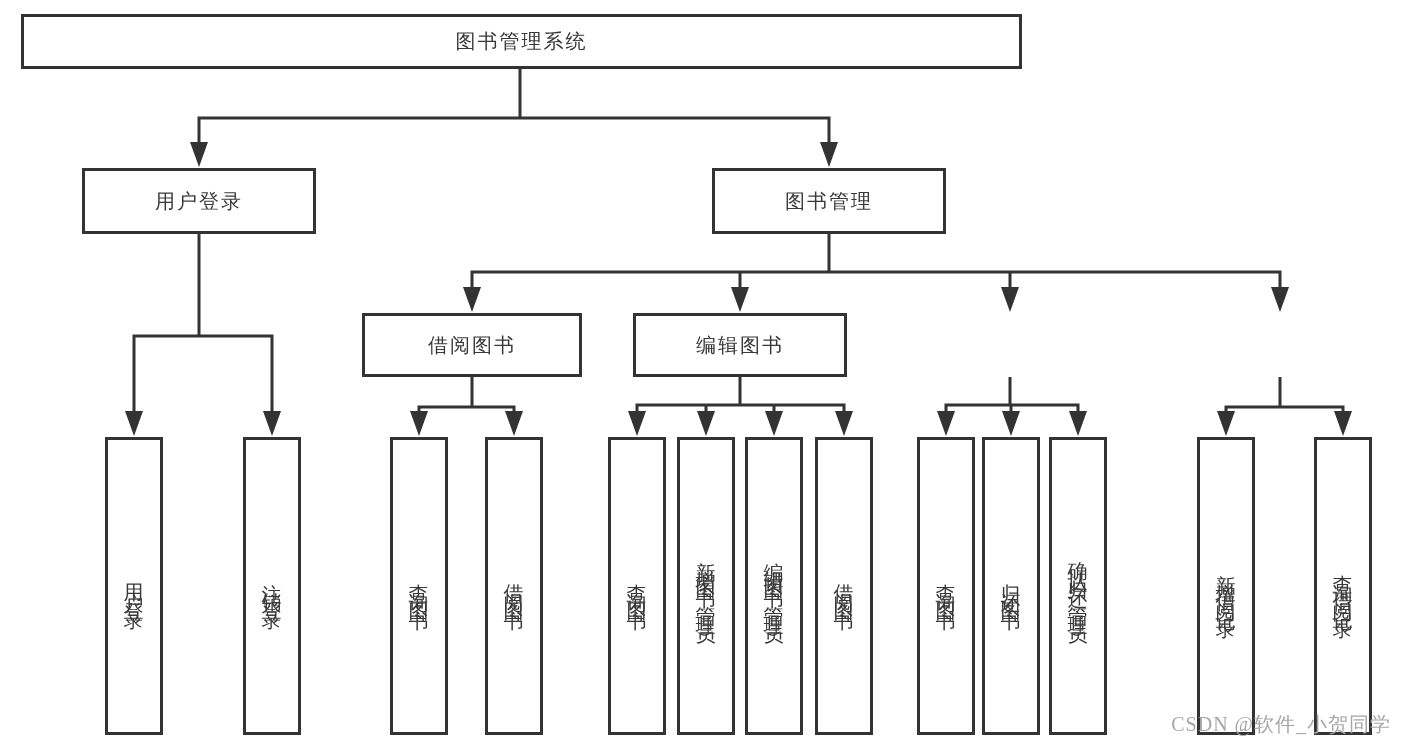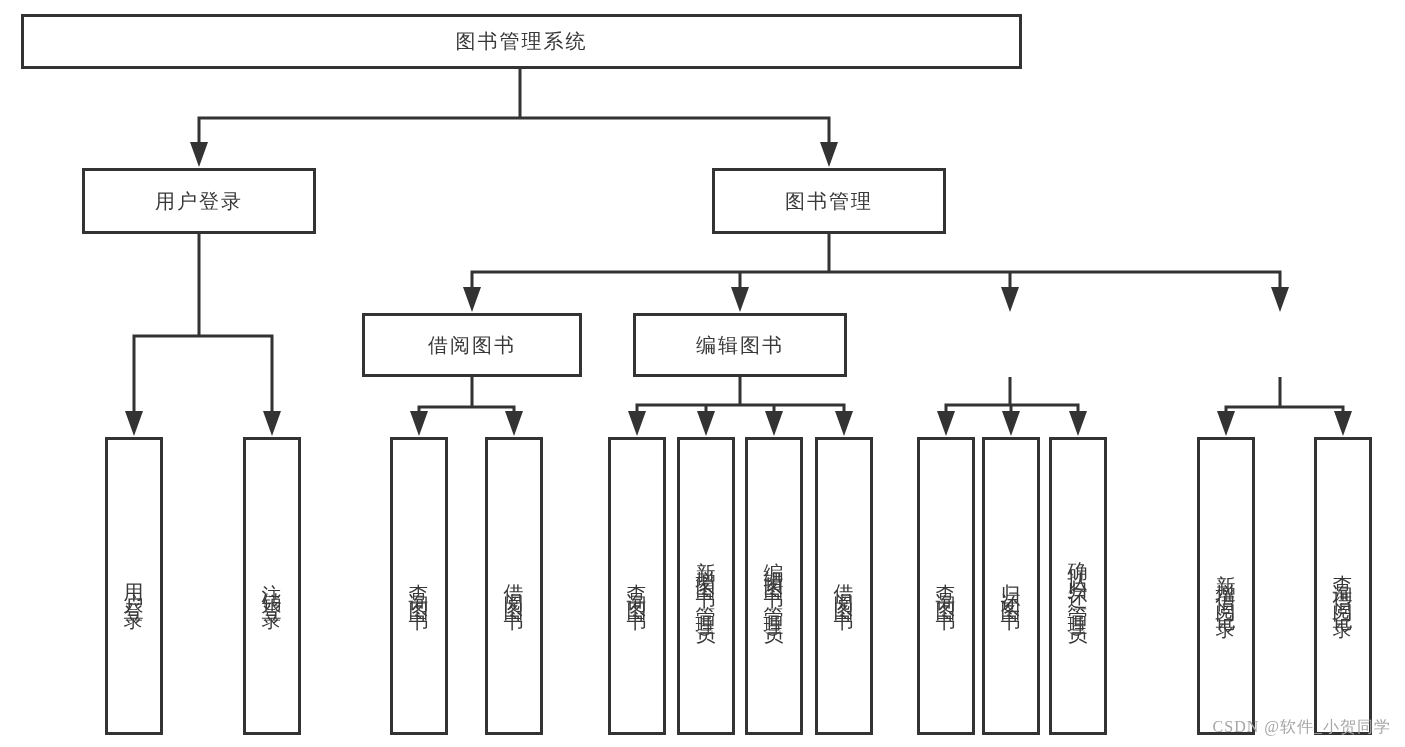--- a/index.html
+++ b/index.html
@@ -36,21 +36,21 @@
   .node.v span{
     writing-mode:vertical-rl;
     text-orientation:mixed;
     font-size:20px;
     letter-spacing:9px;
     line-height:1;
   }
   .watermark{
     position:absolute;
     right:14px;bottom:8px;
-    font-size:16px;
+    font-size:20px;
     color:var(--wm);
     letter-spacing:1px;
     white-space:nowrap;
   }
 </style>
 </head>
 <body>
 
 <div class="canvas">
 

